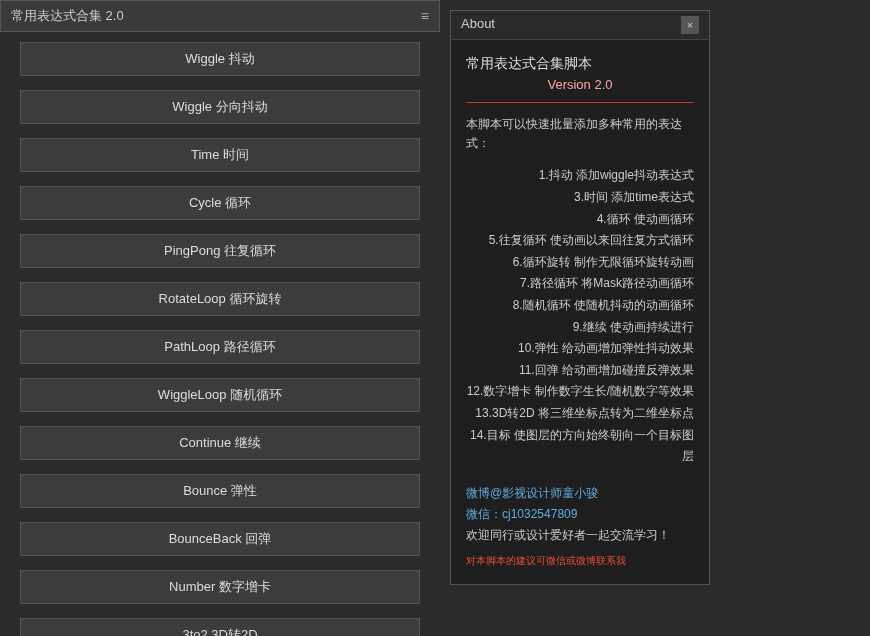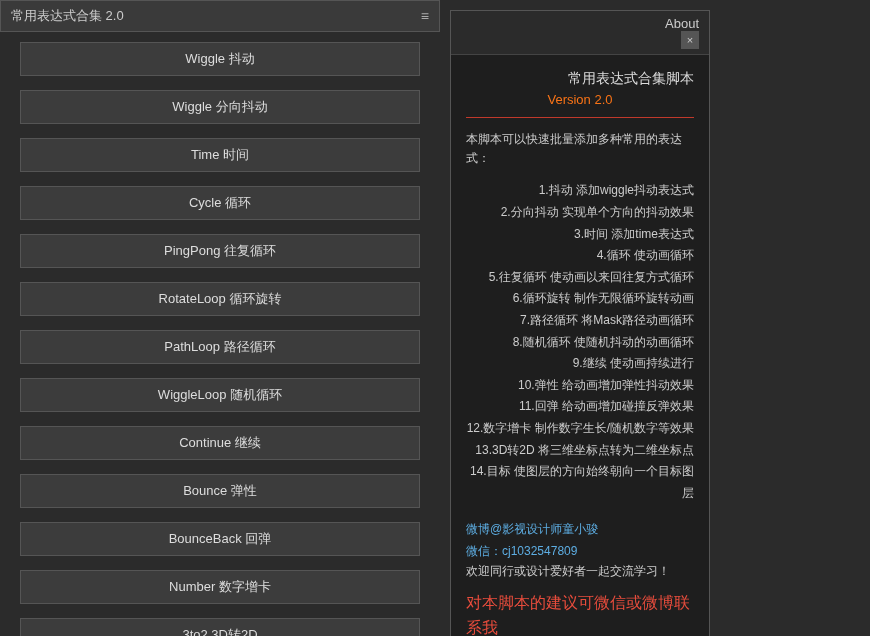--- a/index.html
+++ b/index.html
@@ -69,26 +69,25 @@
     }
 
     .about-window {
       background: #2b2b2b;
       border: 1px solid #555;
       width: 260px;
     }
 
     .about-titlebar {
       display: flex;
-      align-items: flex-end;
+      align-items: flex-start;
       justify-content: space-between;
       padding: 5px 10px;
       background: #2b2b2b;
       border-bottom: 1px solid #444;
-      flex-direction: column;
     }
 
     .about-title-text {
       color: #ccc;
       font-size: 13px;
     }
 
     .about-close-btn {
       background: #555;
       border: none;
@@ -104,26 +103,26 @@
 
     .about-content {
       background: #1e1e1e;
       padding: 15px 15px;
       min-height: 480px;
     }
 
     .about-script-title {
       color: #ddd;
       font-size: 14px;
-      text-align: right;
+      text-align: left;
       margin-bottom: 4px;
     }
 
     .about-version {
-      color: #f97316;
+      color: #fca5a5;
       font-size: 13px;
       text-align: center;
       margin-bottom: 10px;
     }
 
     .about-divider {
       border: none;
       border-top: 1px solid #c0392b;
       margin-bottom: 12px;
     }
@@ -152,21 +151,21 @@
 
     .about-invite {
       color: #ccc;
       font-size: 12px;
       line-height: 1.6;
       margin-bottom: 8px;
     }
 
     .about-feedback {
       color: #e74c3c;
-      font-size: 16px;
+      font-size: 10px;
       line-height: 1.6;
     }
   </style>
 </head>
 <body>
 
 <div class="left-panel">
   <div class="panel-header">
     <span class="panel-title">常用表达式合集 2.0</span>
     <span class="panel-menu-icon">≡</span>
@@ -195,21 +194,20 @@
       <span class="about-title-text">About</span>
       <button class="about-close-btn">×</button>
     </div>
     <div class="about-content">
       <div class="about-script-title">常用表达式合集脚本</div>
       <div class="about-version">Version 2.0</div>
       <hr class="about-divider">
       <div class="about-desc">本脚本可以快速批量添加多种常用的表达式：</div>
       <div class="about-features" id="features-list">
           <div>1.抖动  添加wiggle抖动表达式</div>
-          <div>2.分向抖动  实现单个方向的抖动效果</div>
           <div>3.时间  添加time表达式</div>
           <div>4.循环  使动画循环</div>
           <div>5.往复循环  使动画以来回往复方式循环</div>
           <div>6.循环旋转  制作无限循环旋转动画</div>
           <div>7.路径循环  将Mask路径动画循环</div>
           <div>8.随机循环  使随机抖动的动画循环</div>
           <div>9.继续  使动画持续进行</div>
           <div>10.弹性  给动画增加弹性抖动效果</div>
           <div>11.回弹  给动画增加碰撞反弹效果</div>
           <div>12.数字增卡  制作数字生长/随机数字等效果</div>

